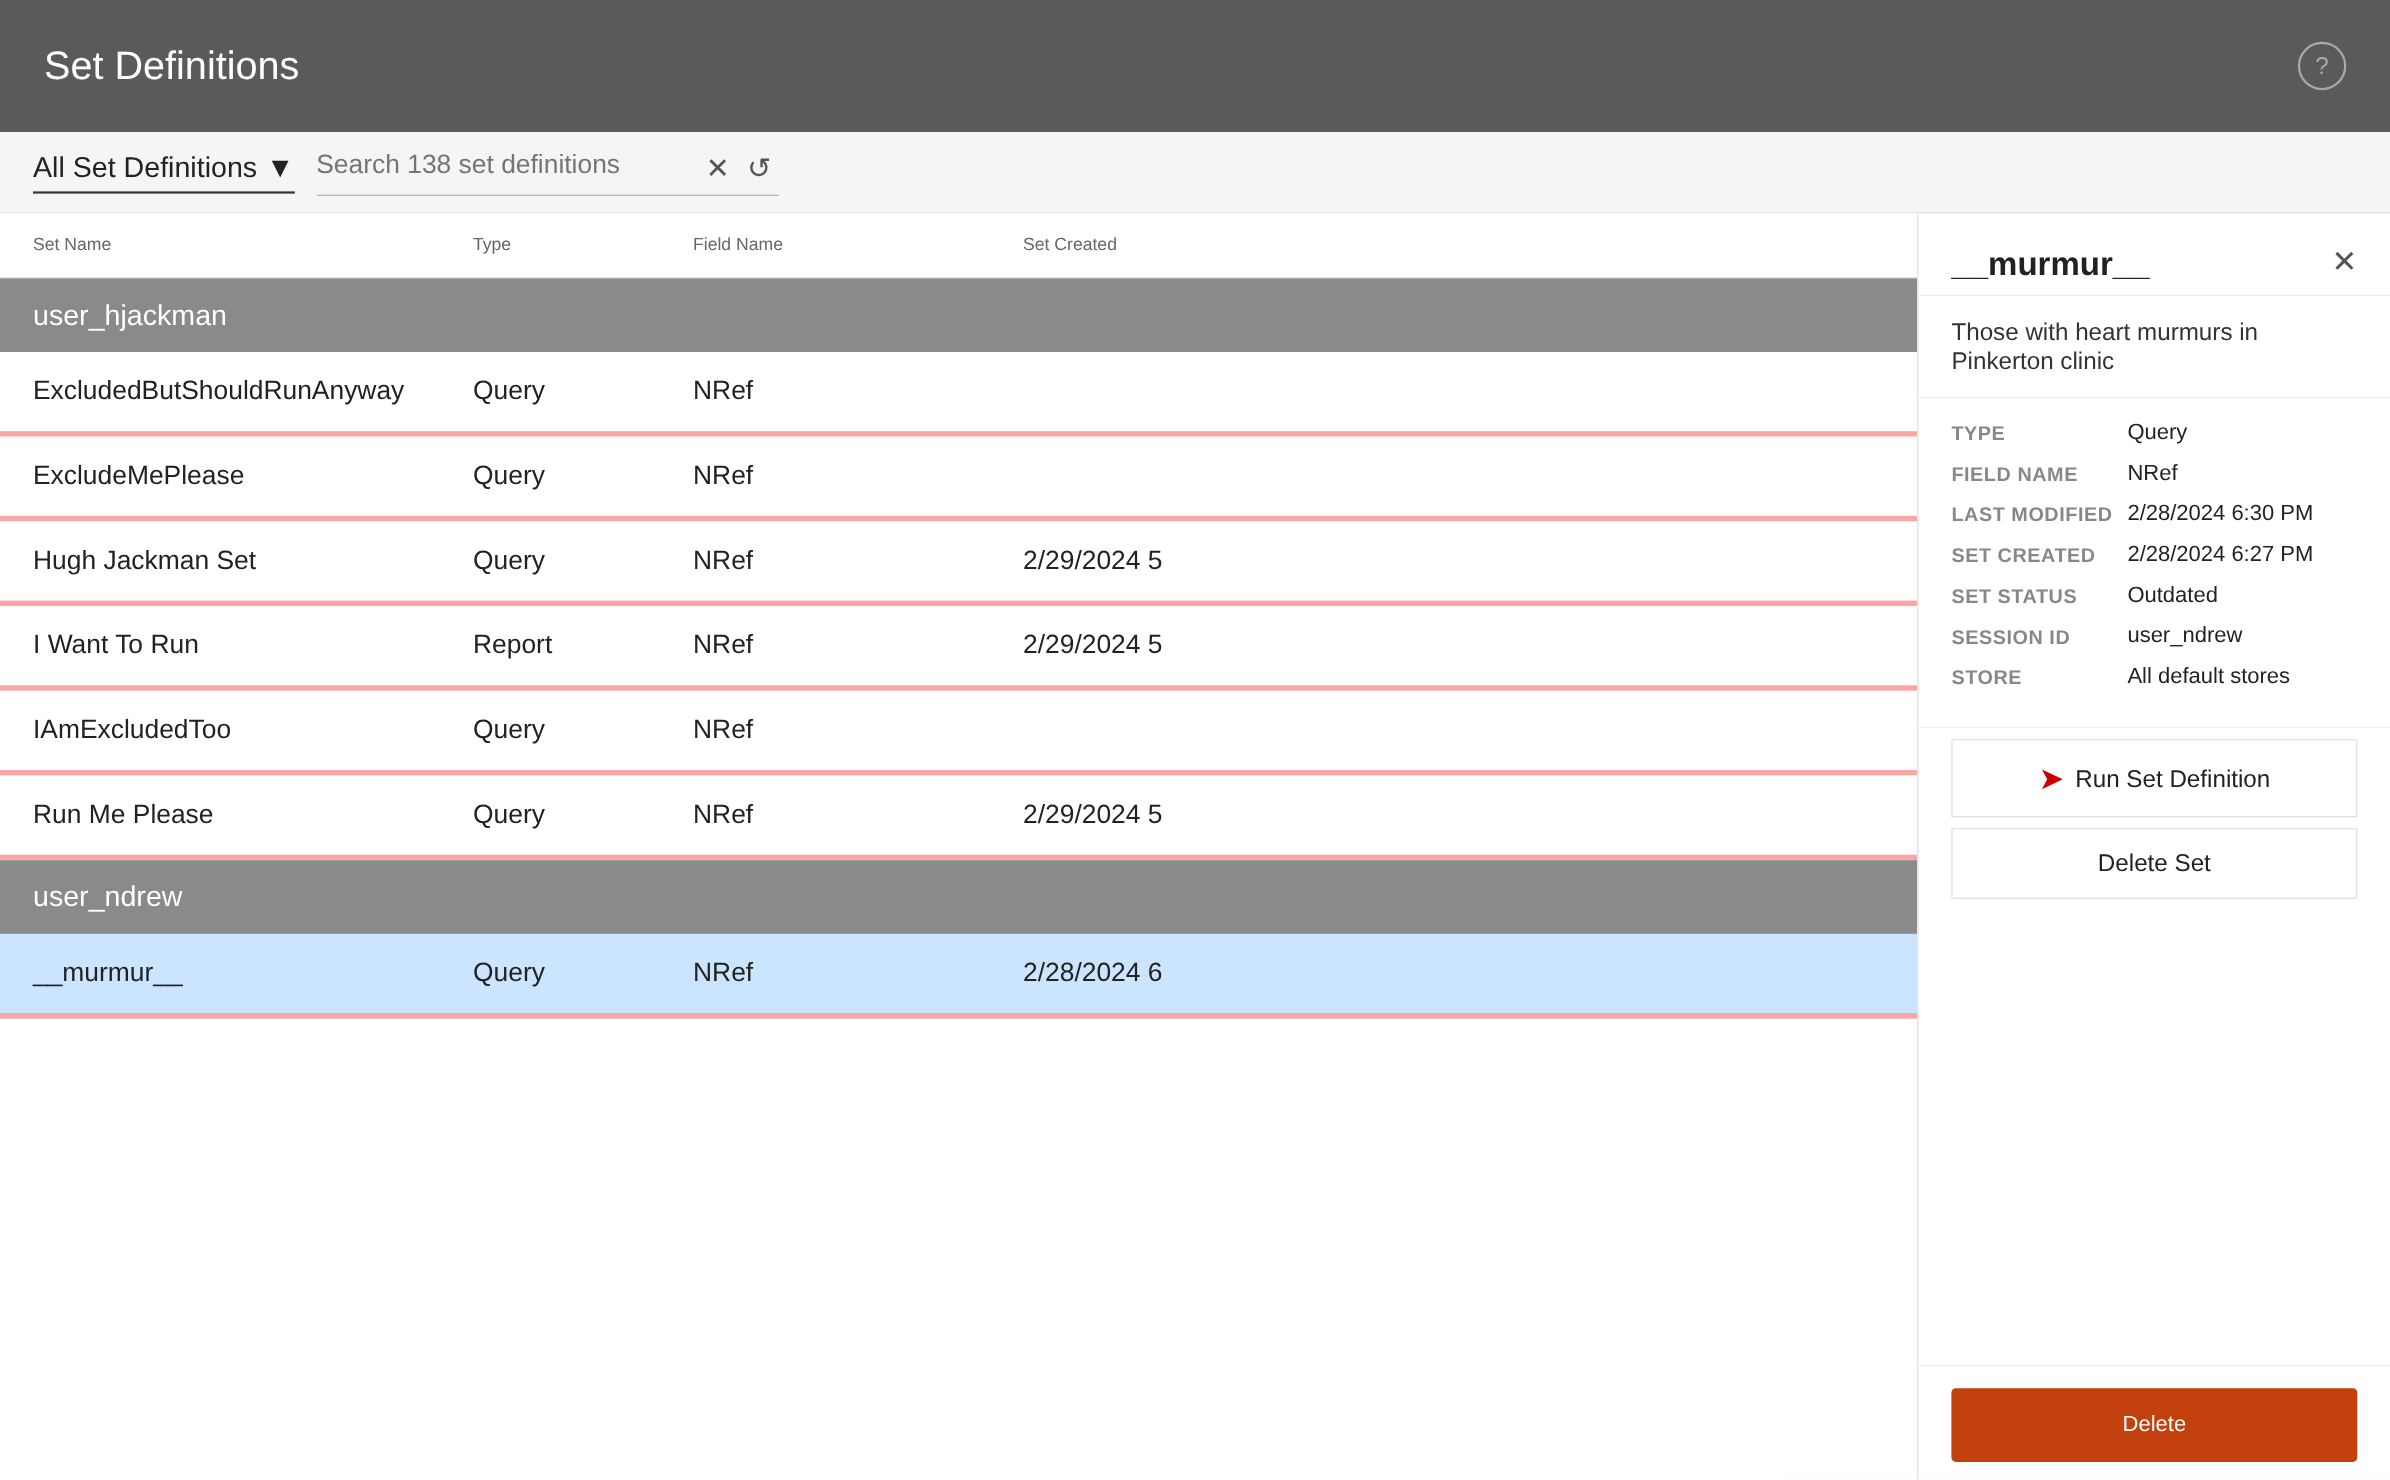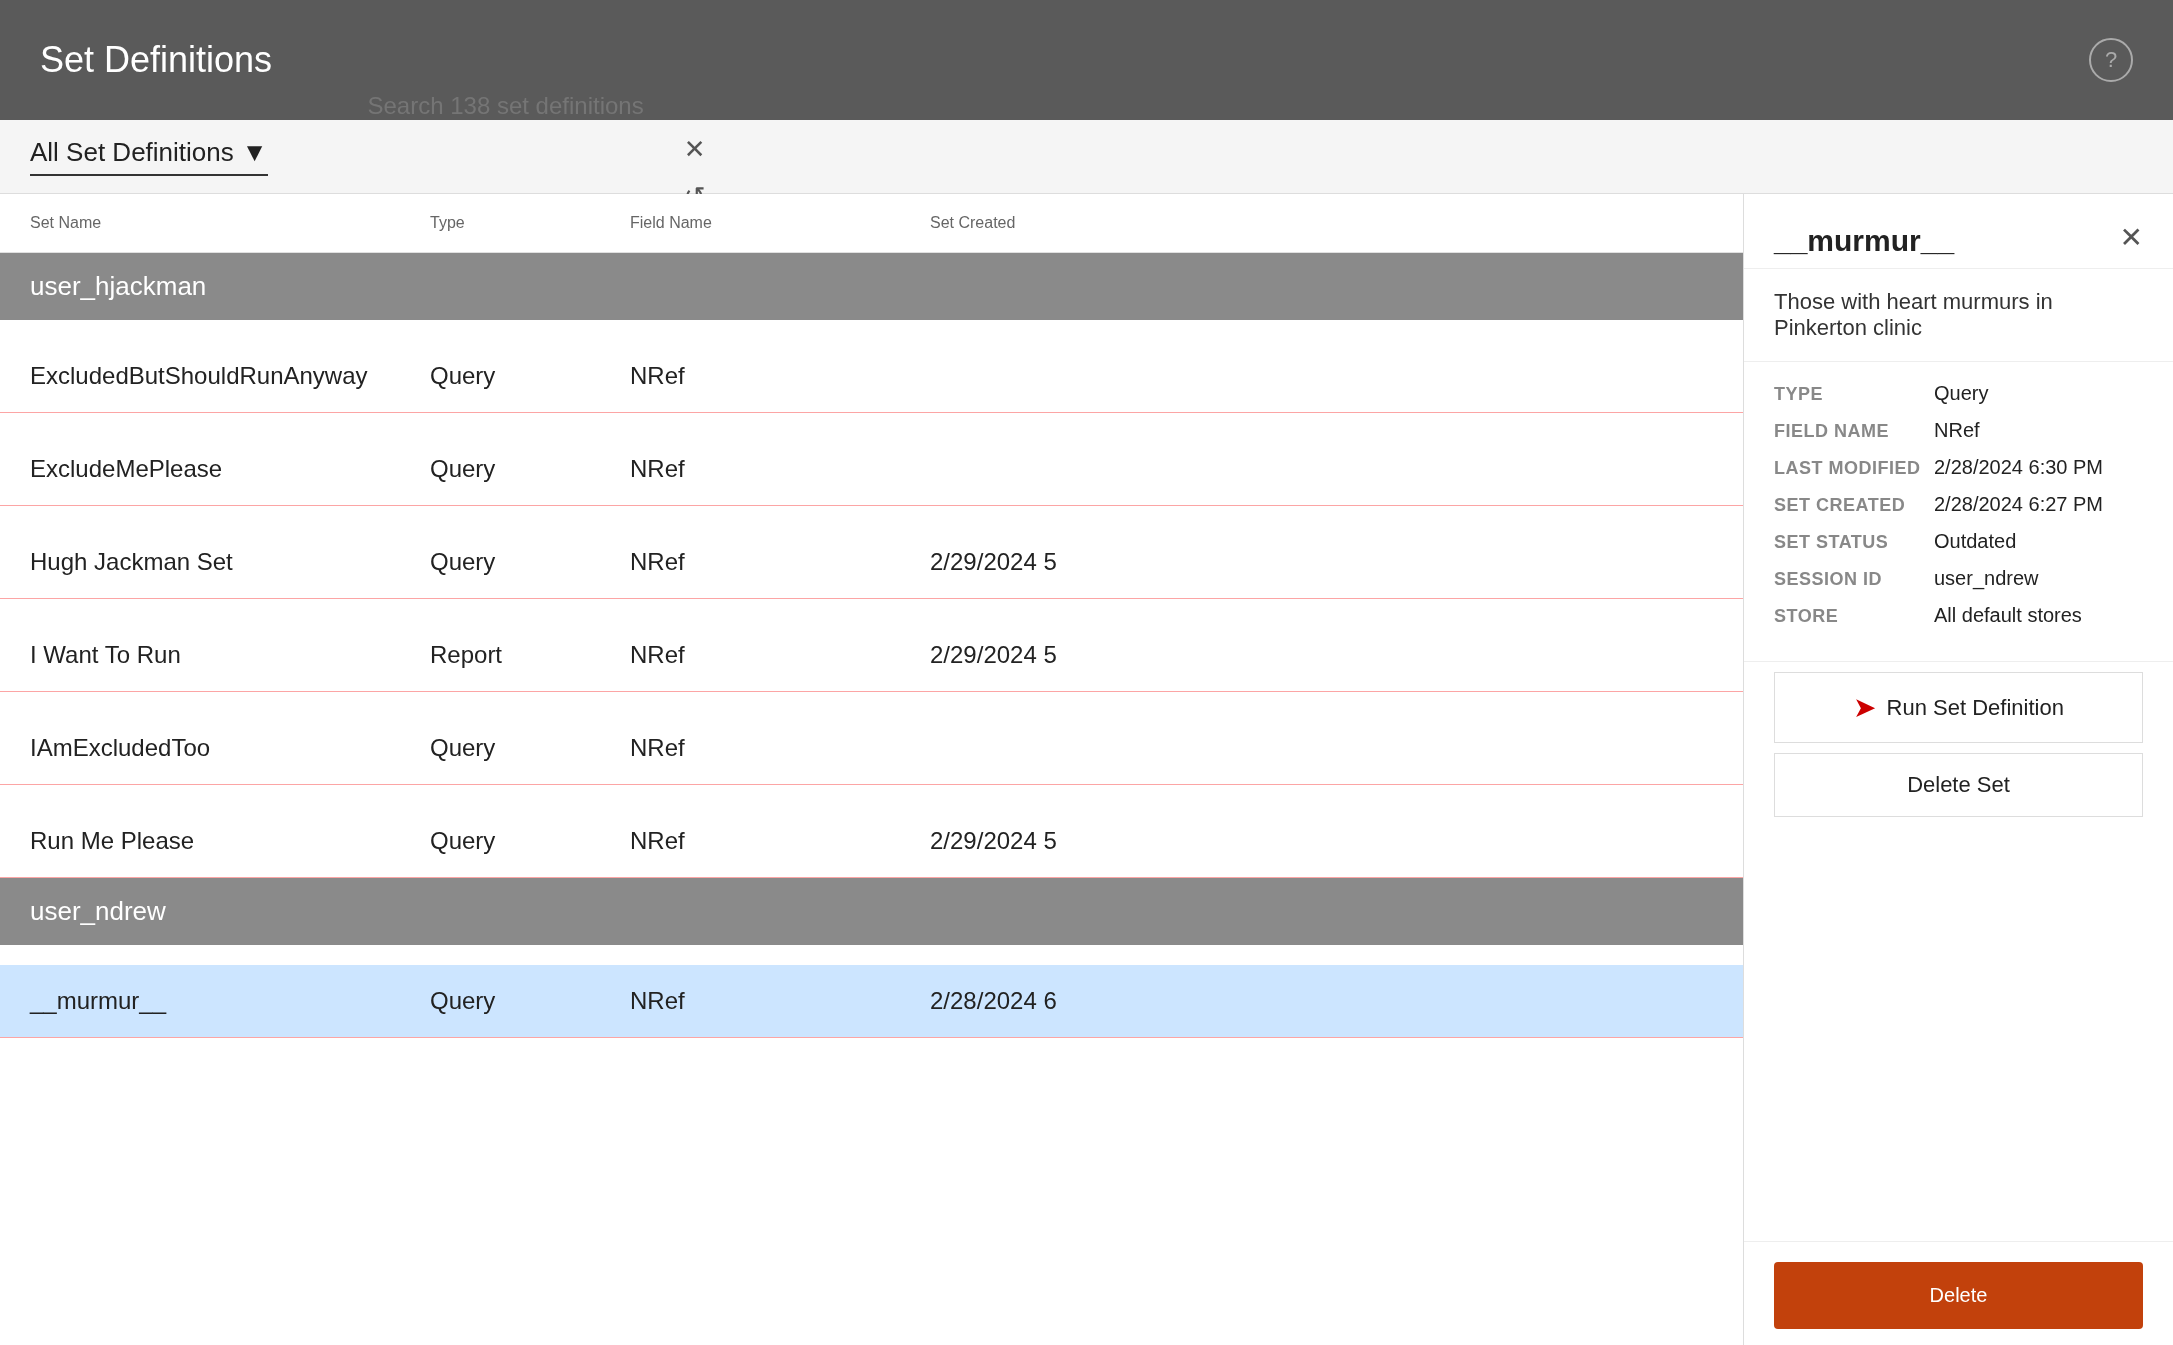--- a/index.html
+++ b/index.html
@@ -52,26 +52,25 @@
       font-size: 26px;
       color: #222;
     }
     .dropdown-arrow {
       font-size: 20px;
       color: #333;
     }
 
     .search-bar {
       display: flex;
-      align-items: flex-end;
+      align-items: flex-start;
       border-bottom: 1px solid #aaa;
       padding-bottom: 6px;
       min-width: 420px;
       gap: 12px;
-      flex-direction: column;
     }
     .search-input {
       border: none;
       background: transparent;
       font-size: 24px;
       color: #aaa;
       outline: none;
       width: 340px;
     }
     .icon-btn {
@@ -109,24 +108,23 @@
       padding: 18px 30px;
       color: white;
       font-size: 26px;
       font-weight: 500;
     }
 
     .data-row {
       display: grid;
       grid-template-columns: 400px 200px 300px 300px;
       padding: 22px 30px;
-      border-bottom: 1px solid #fca5a5;
-      background: white;
-      cursor: pointer;
-      margin-top: 20px;
+      border-bottom: 5px solid #fca5a5;
+      background: white;
+      cursor: pointer;
     }
     .data-row.selected {
       background: #cce5ff;
     }
     .cell {
       font-size: 24px;
       color: #222;
     }
 
     

